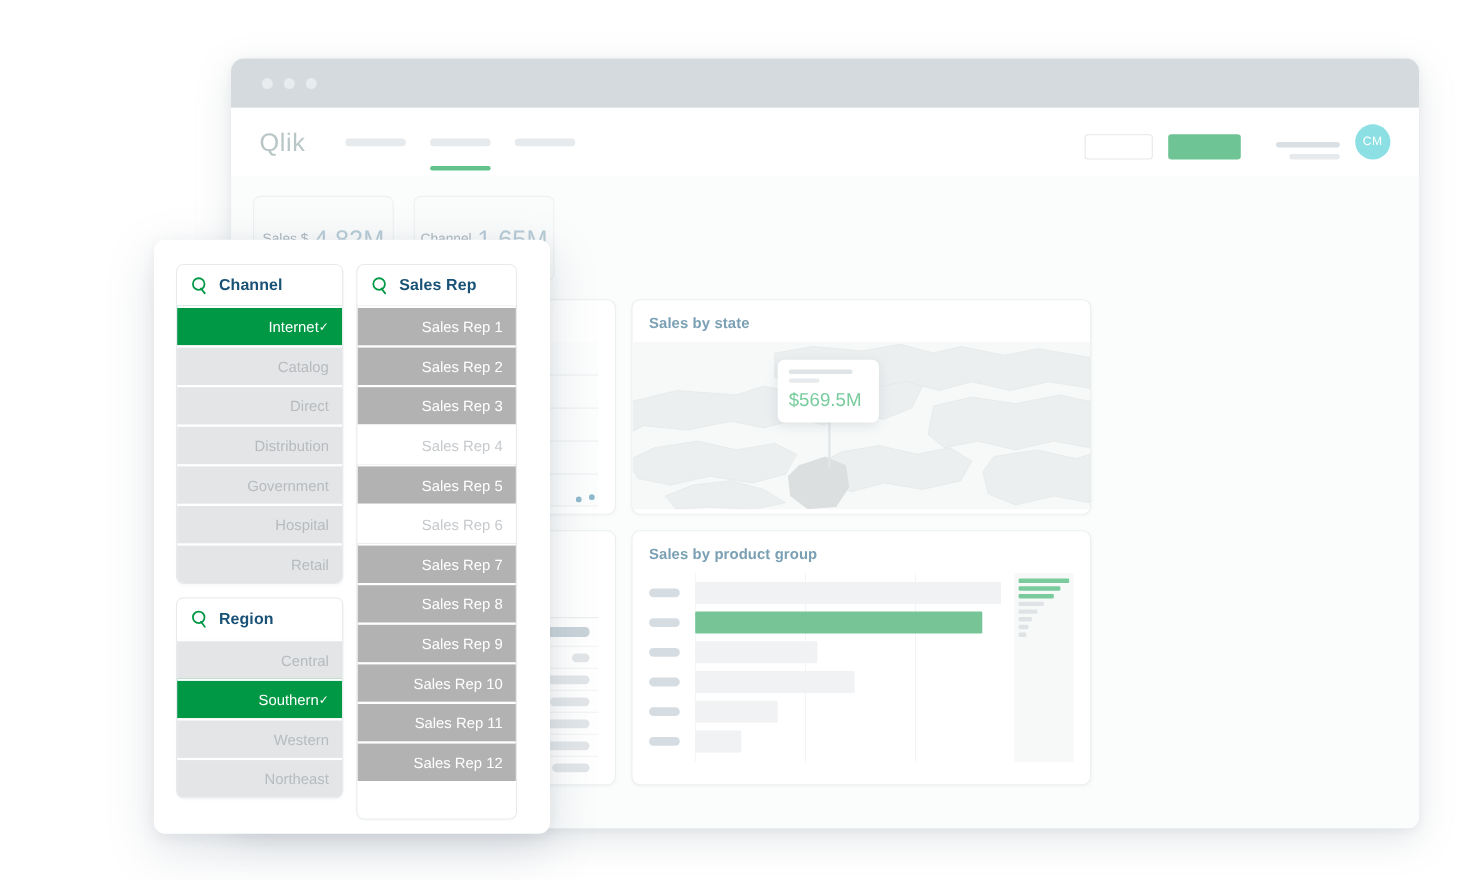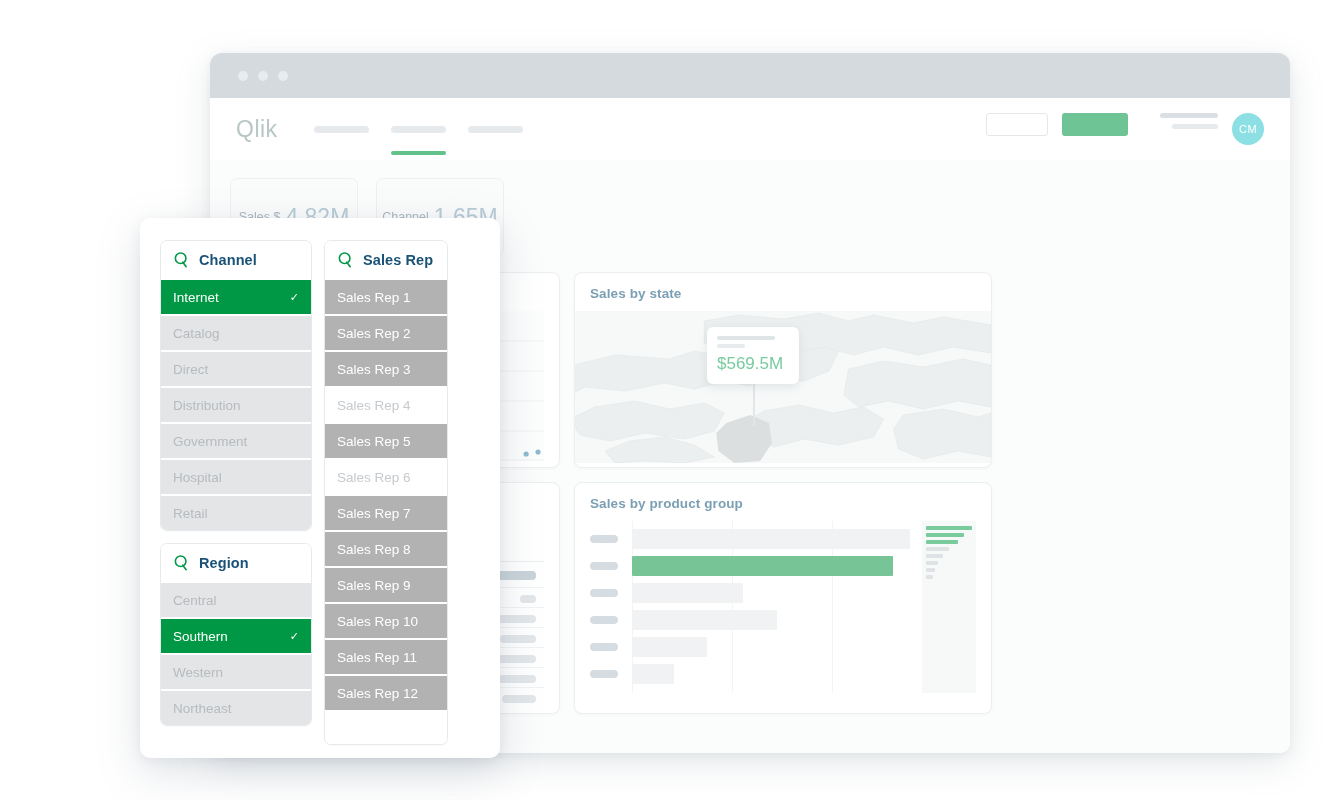--- a/index.html
+++ b/index.html
@@ -31,21 +31,21 @@
     display: flex; align-items: center; padding: 0 26px;
     position: relative;
   }
   .qlik-logo { font-size: 23px; letter-spacing: .5px; color: #b9c6c6; font-weight: 400; }
   .nav-bars { display: flex; gap: 22px; margin-left: 36px; align-items: center; }
   .nav-bar { width: 55px; height: 7px; border-radius: 4px; background: #e7eaec; position: relative; }
   .nav-bar.active::after {
     content: ""; position: absolute; left: 0; right: 0; bottom: -22px;
     height: 4px; border-radius: 2px; background: #62c28b;
   }
-  .appbar-right { margin-left: auto; display: flex; align-items: flex-start; gap: 14px; }
+  .appbar-right { margin-left: auto; display: flex; align-items: flex-end; gap: 14px; }
   .hdr-input { width: 62px; height: 23px; border: 1px solid #e4e8ea; border-radius: 3px; background: #fff; }
   .hdr-btn { width: 66px; height: 23px; border-radius: 3px; background: #6fc495; border: none; }
   .hdr-lines { display: flex; flex-direction: column; gap: 6px; margin-left: 18px; }
   .hdr-line-1 { width: 58px; height: 5px; border-radius: 3px; background: #d9dfe3; }
   .hdr-line-2 { width: 46px; height: 5px; border-radius: 3px; background: #e6eaec; margin-left: 12px; }
   .avatar {
     width: 32px; height: 32px; border-radius: 50%;
     background: #8ce0e3; color: #ffffff;
     display: flex; align-items: center; justify-content: center;
     font-size: 11px; letter-spacing: .5px;
@@ -121,30 +121,30 @@
   .mini-bar.g { background: #79cb9c; }
 
   
   .filter-overlay {
     position: absolute; left: 140px; top: 218px; width: 360px; height: 540px;
     background: #ffffff; border-radius: 10px;
     box-shadow: 0 14px 44px rgba(110,125,140,0.22), 0 3px 12px rgba(110,125,140,0.10);
     padding: 22px 20px;
   }
   .fl-col-left { position: absolute; left: 20px; top: 22px; width: 152px; }
-  .fl-col-right { position: absolute; left: 184px; top: 22px; width: 124px; }
+  .fl-col-right { position: absolute; left: 184px; top: 22px; width: 146px; }
   .fl-box {
     background: #fff; border: 1px solid #e7eaec; border-radius: 7px; overflow: hidden;
     box-shadow: 0 1px 2px rgba(140,150,160,0.05);
   }
   .fl-head { height: 37px; display: flex; align-items: center; gap: 9px; padding: 0 12px; background: #fff; }
   .fl-title { font-size: 14.5px; color: #1a5276; font-weight: bold; letter-spacing: .1px; }
   .lasso { width: 17px; height: 17px; flex: none; }
   .fl-item {
-    height: 36px; display: flex; align-items: center; justify-content: space-between;
+    height: 36px; display: flex; align-items: center; justify-content: flex-end;
     padding: 0 12px; font-size: 13.5px; border-top: 2px solid #ffffff;
   }
   .fl-item.selected { background: #009845; color: #ffffff; }
   .fl-item.alt { background: #e3e5e7; color: #b7bbbe; }
   .fl-item.excluded { background: #b2b2b2; color: #ffffff; }
   .fl-item.white { background: #ffffff; color: #c6cacd; }
   .fl-item .check { font-size: 11px; color: #fff; }
   .fl-blank { height: 34px; background: #ffffff; }
 
   .region-box { margin-top: 12px; }

